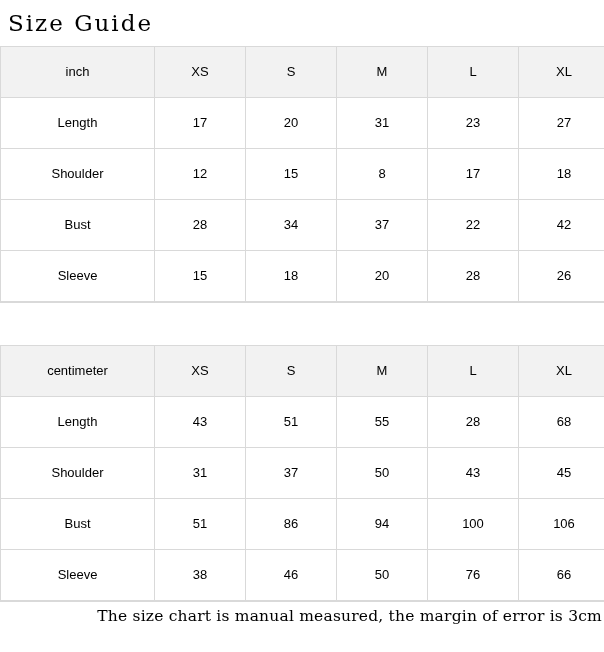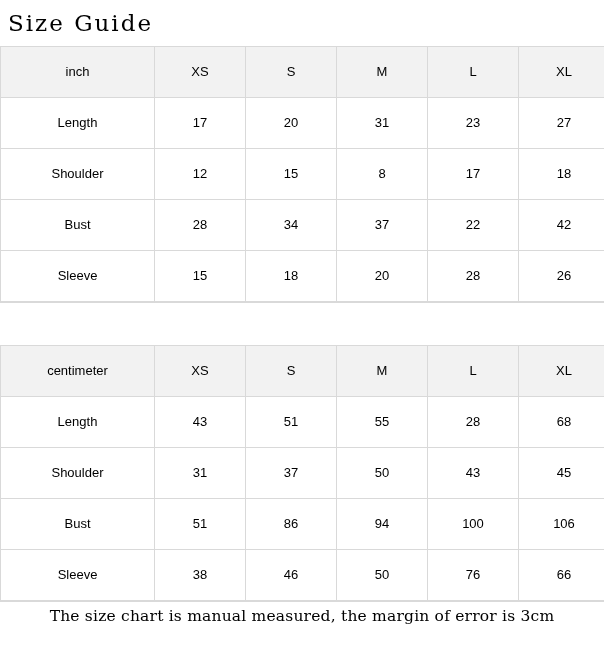--- a/index.html
+++ b/index.html
@@ -58,21 +58,21 @@
     border-top: 1px solid #d9d9d9;
     display: flex;
   }
   .spacer .sp-cell {
     border-right: 1px solid #ffffff;
     height: 100%;
   }
   .footnote {
     font-family: "DejaVu Serif", serif;
     font-size: 15.5px;
-    text-align: center;
+    text-align: right;
     line-height: 1.35;
     padding: 4px 2px 0 2px;
     letter-spacing: 0.2px;
     border-top: 1px solid #d9d9d9;
   }
 </style>
 </head>
 <body>
 
 <div class="page">

